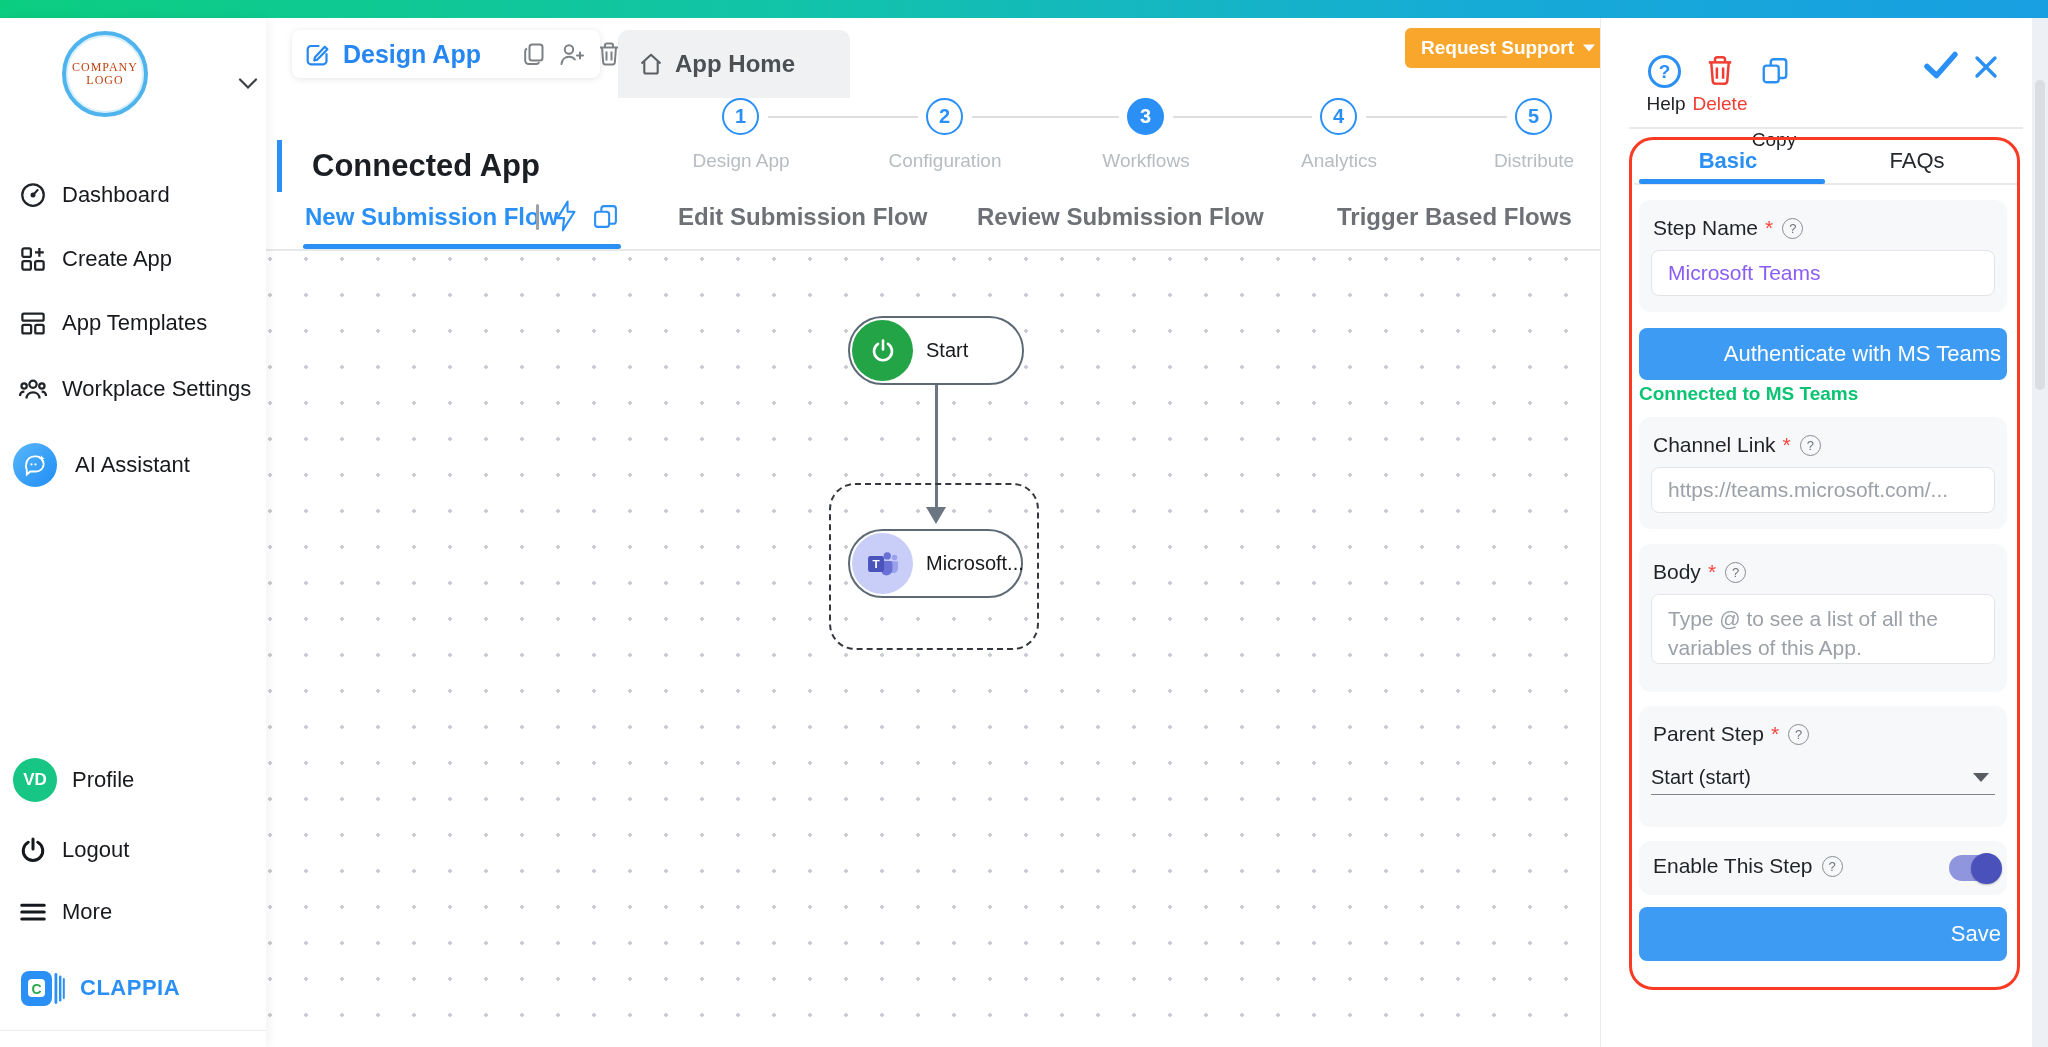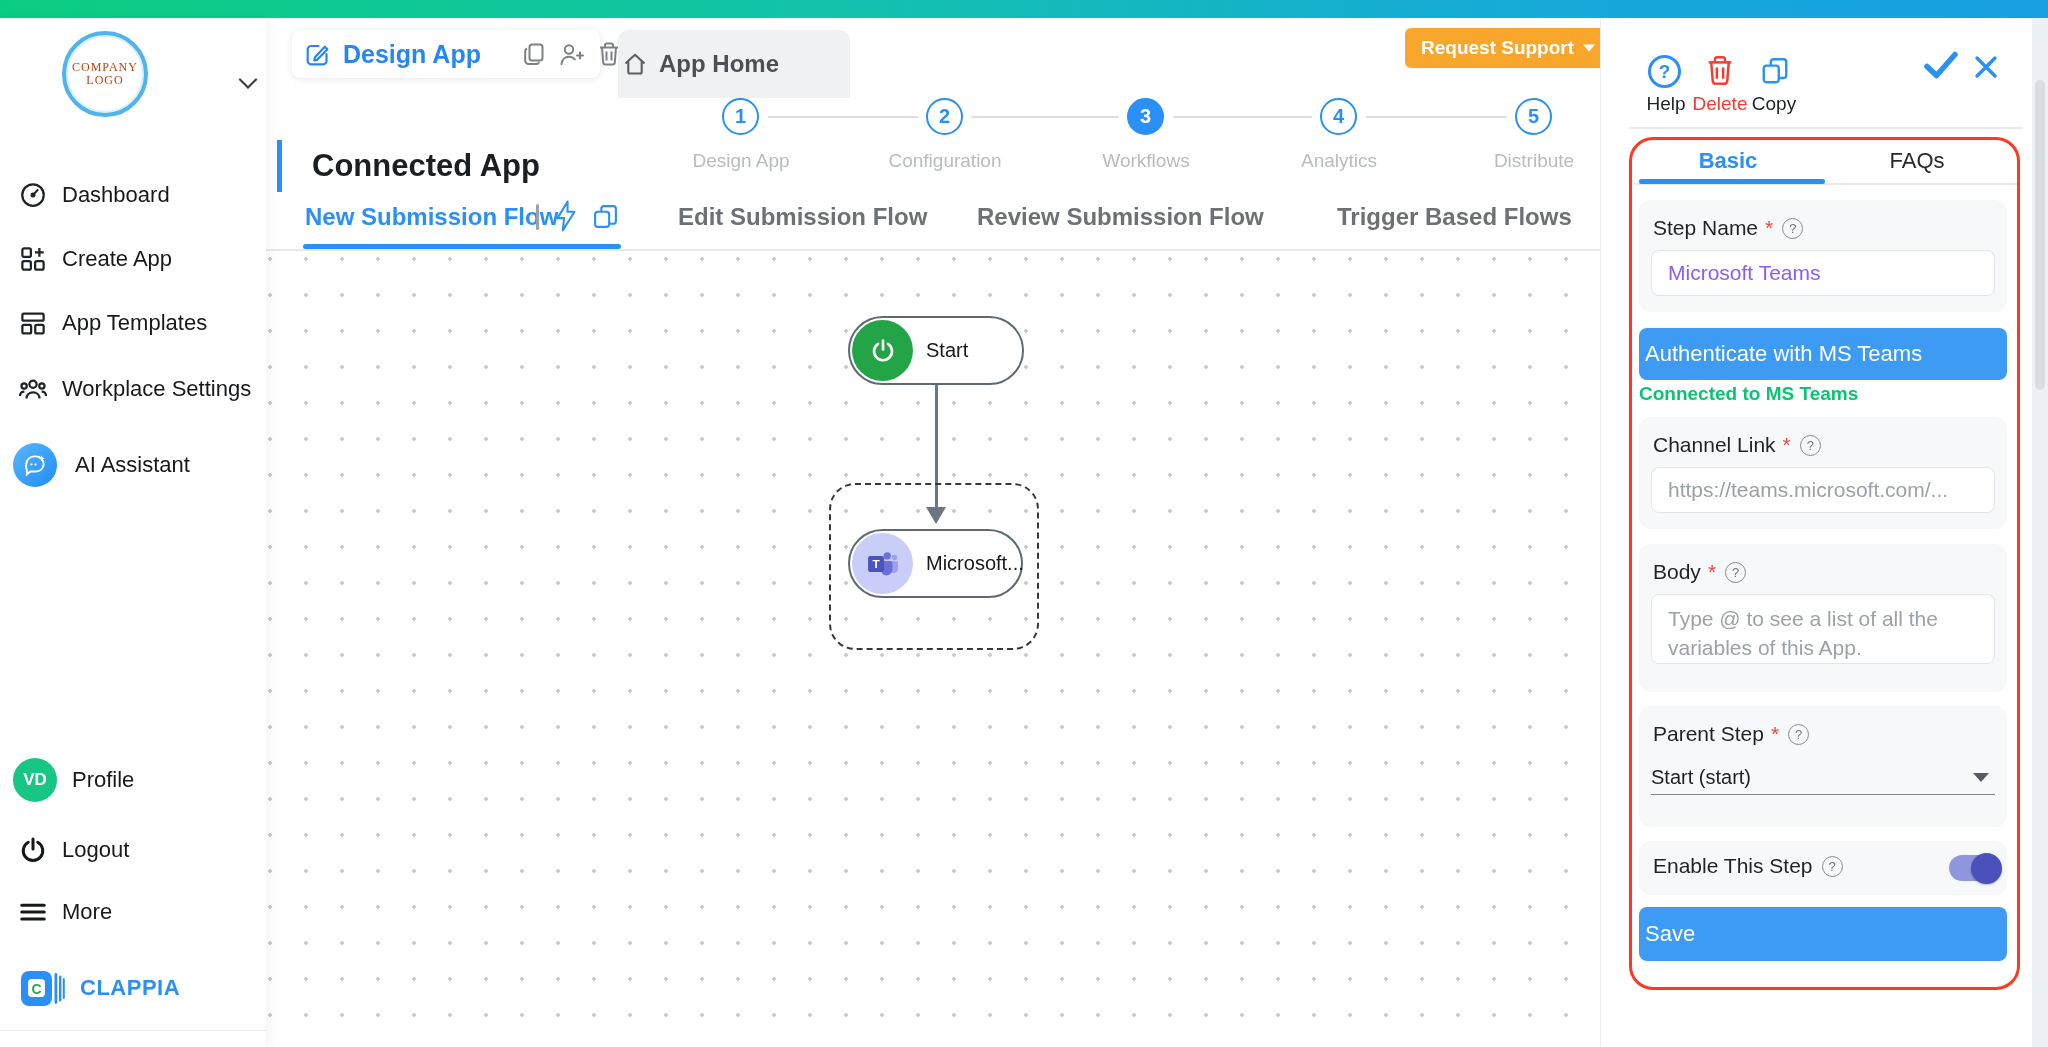--- a/index.html
+++ b/index.html
@@ -31,21 +31,21 @@
   .side-divider{left:0;top:1012px;width:266px;height:1px;background:#ededed;}
 
   
   .main{left:266px;top:18px;width:1334px;height:1029px;background:#fff;}
   .design-card{left:26px;top:12px;width:308px;height:48px;background:#fff;border-radius:8px;
     box-shadow:0 1px 7px rgba(0,0,0,.10);display:flex;align-items:center;padding:0 13px;box-sizing:border-box;}
   .design-lbl{font-size:25px;font-weight:bold;color:#2787f2;margin-left:12px;white-space:nowrap;}
   .tb-pipe{width:3px;height:24px;background:#85898d;border-radius:2px;margin:0 16px 0 24px;}
   .tb-ic{margin-right:11px;cursor:pointer;}
   .apphome{left:352px;top:12px;width:232px;height:68px;background:#f0f1f3;border-radius:10px 10px 0 0;
-    display:flex;align-items:center;padding-left:4px;box-sizing:border-box;cursor:pointer;}
+    display:flex;align-items:center;padding-left:20px;box-sizing:border-box;cursor:pointer;}
   .apphome .lbl{font-size:24px;font-weight:bold;color:#4b5055;margin-left:11px;}
   .req-btn{left:1139px;top:10px;height:40px;background:#f8a72c;border-radius:6px;border:none;
     display:flex;align-items:center;padding:0 16px;cursor:pointer;}
   .req-btn .lbl{color:#fff;font-size:19px;font-weight:bold;margin-right:9px;white-space:nowrap;}
 
   .title-accent{left:11px;top:122px;width:5px;height:52px;background:#2b90f5;}
   .page-title{left:46px;top:122px;height:52px;line-height:52px;font-size:31px;font-weight:bold;color:#1b1e22;}
 
   
   .step-circle{width:37px;height:37px;box-sizing:border-box;border:2.5px solid #2b90f5;border-radius:50%;
@@ -97,21 +97,21 @@
   .q-ic{width:21px;height:21px;box-sizing:border-box;border:1.6px solid #878d93;border-radius:50%;
     margin-left:9px;font-size:13px;color:#6e747a;display:inline-flex;align-items:center;justify-content:center;cursor:pointer;}
   .finput{position:absolute;left:12px;width:344px;height:46px;box-sizing:border-box;background:#fff;
     border:1.5px solid #e2e4e7;border-radius:8px;padding:0 16px;font-size:21px;color:#8b5cf6;
     font-family:"Liberation Sans",sans-serif;}
   .finput::placeholder,textarea.farea::placeholder{color:#9ba1a8;opacity:1;}
   textarea.farea{position:absolute;left:12px;width:344px;height:70px;box-sizing:border-box;background:#fff;
     border:1.5px solid #e2e4e7;border-radius:8px;padding:9px 16px;font-size:21px;line-height:29px;
     color:#1d2125;resize:none;font-family:"Liberation Sans",sans-serif;}
   .blue-btn{position:absolute;left:38px;width:368px;background:#3e9bf4;border:none;border-radius:8px;
-    color:#fff;font-size:22px;display:flex;align-items:center;justify-content:flex-start;cursor:pointer;
+    color:#fff;font-size:22px;display:flex;align-items:center;justify-content:flex-end;cursor:pointer;
     font-family:"Liberation Sans",sans-serif;}
   .connected{left:38px;top:365px;font-size:19px;font-weight:bold;color:#0bc473;}
   .fselect{position:absolute;left:12px;width:344px;height:34px;border-bottom:1.5px solid #7f858b;
     font-size:20px;color:#1d2125;display:flex;align-items:center;cursor:pointer;}
   .sel-caret{position:absolute;right:6px;top:13px;width:0;height:0;border-left:8px solid transparent;
     border-right:8px solid transparent;border-top:9px solid #565c62;}
   .toggle{position:absolute;left:310px;top:14px;width:50px;height:26px;border-radius:13px;background:#9096de;cursor:pointer;}
   .toggle .knob{position:absolute;left:22px;top:-2.5px;width:31px;height:31px;border-radius:50%;background:#4a51bb;
     box-shadow:0 1px 2px rgba(0,0,0,.25);}
   .scrollbar{left:2032px;top:18px;width:16px;height:1029px;background:#edf0f4;}
@@ -383,21 +383,21 @@
         </svg>
     </div>
     <div class="abs act-lbl" style="left:86px;width:66px;color:#f23d33;">Delete</div>
 
     <div class="abs" style="left:159px;top:38px;cursor:pointer;">
       <svg width="30" height="30" viewBox="0 0 28 28" fill="none" stroke="#2b90f5" stroke-width="2.2">
           <rect x="10" y="3" width="14.5" height="17.5" rx="2.5"></rect>
           <rect x="3.5" y="9" width="14" height="15.5" rx="2.5" fill="#fff"></rect>
         </svg>
     </div>
-    <div class="abs act-lbl" style="left:145px;width:56px;">Copy</div>
+    <div class="abs act-lbl" style="left:145px;width:56px;margin-top:36px;">Copy</div>
 
     <div class="abs" style="left:321px;top:32px;cursor:pointer;">
       <svg width="38" height="30" viewBox="0 0 36 30">
           <path d="M4 16.5L13.5 25.5 32 4.5" fill="none" stroke="#2b90f5" stroke-width="5.5" stroke-linecap="round" stroke-linejoin="round"></path>
         </svg>
     </div>
     <div class="abs" style="left:372px;top:36px;cursor:pointer;">
       <svg width="26" height="26" viewBox="0 0 26 26">
           <path d="M4 4L22 22M22 4L4 22" stroke="#2b90f5" stroke-width="3.4" stroke-linecap="round"></path>
         </svg>

